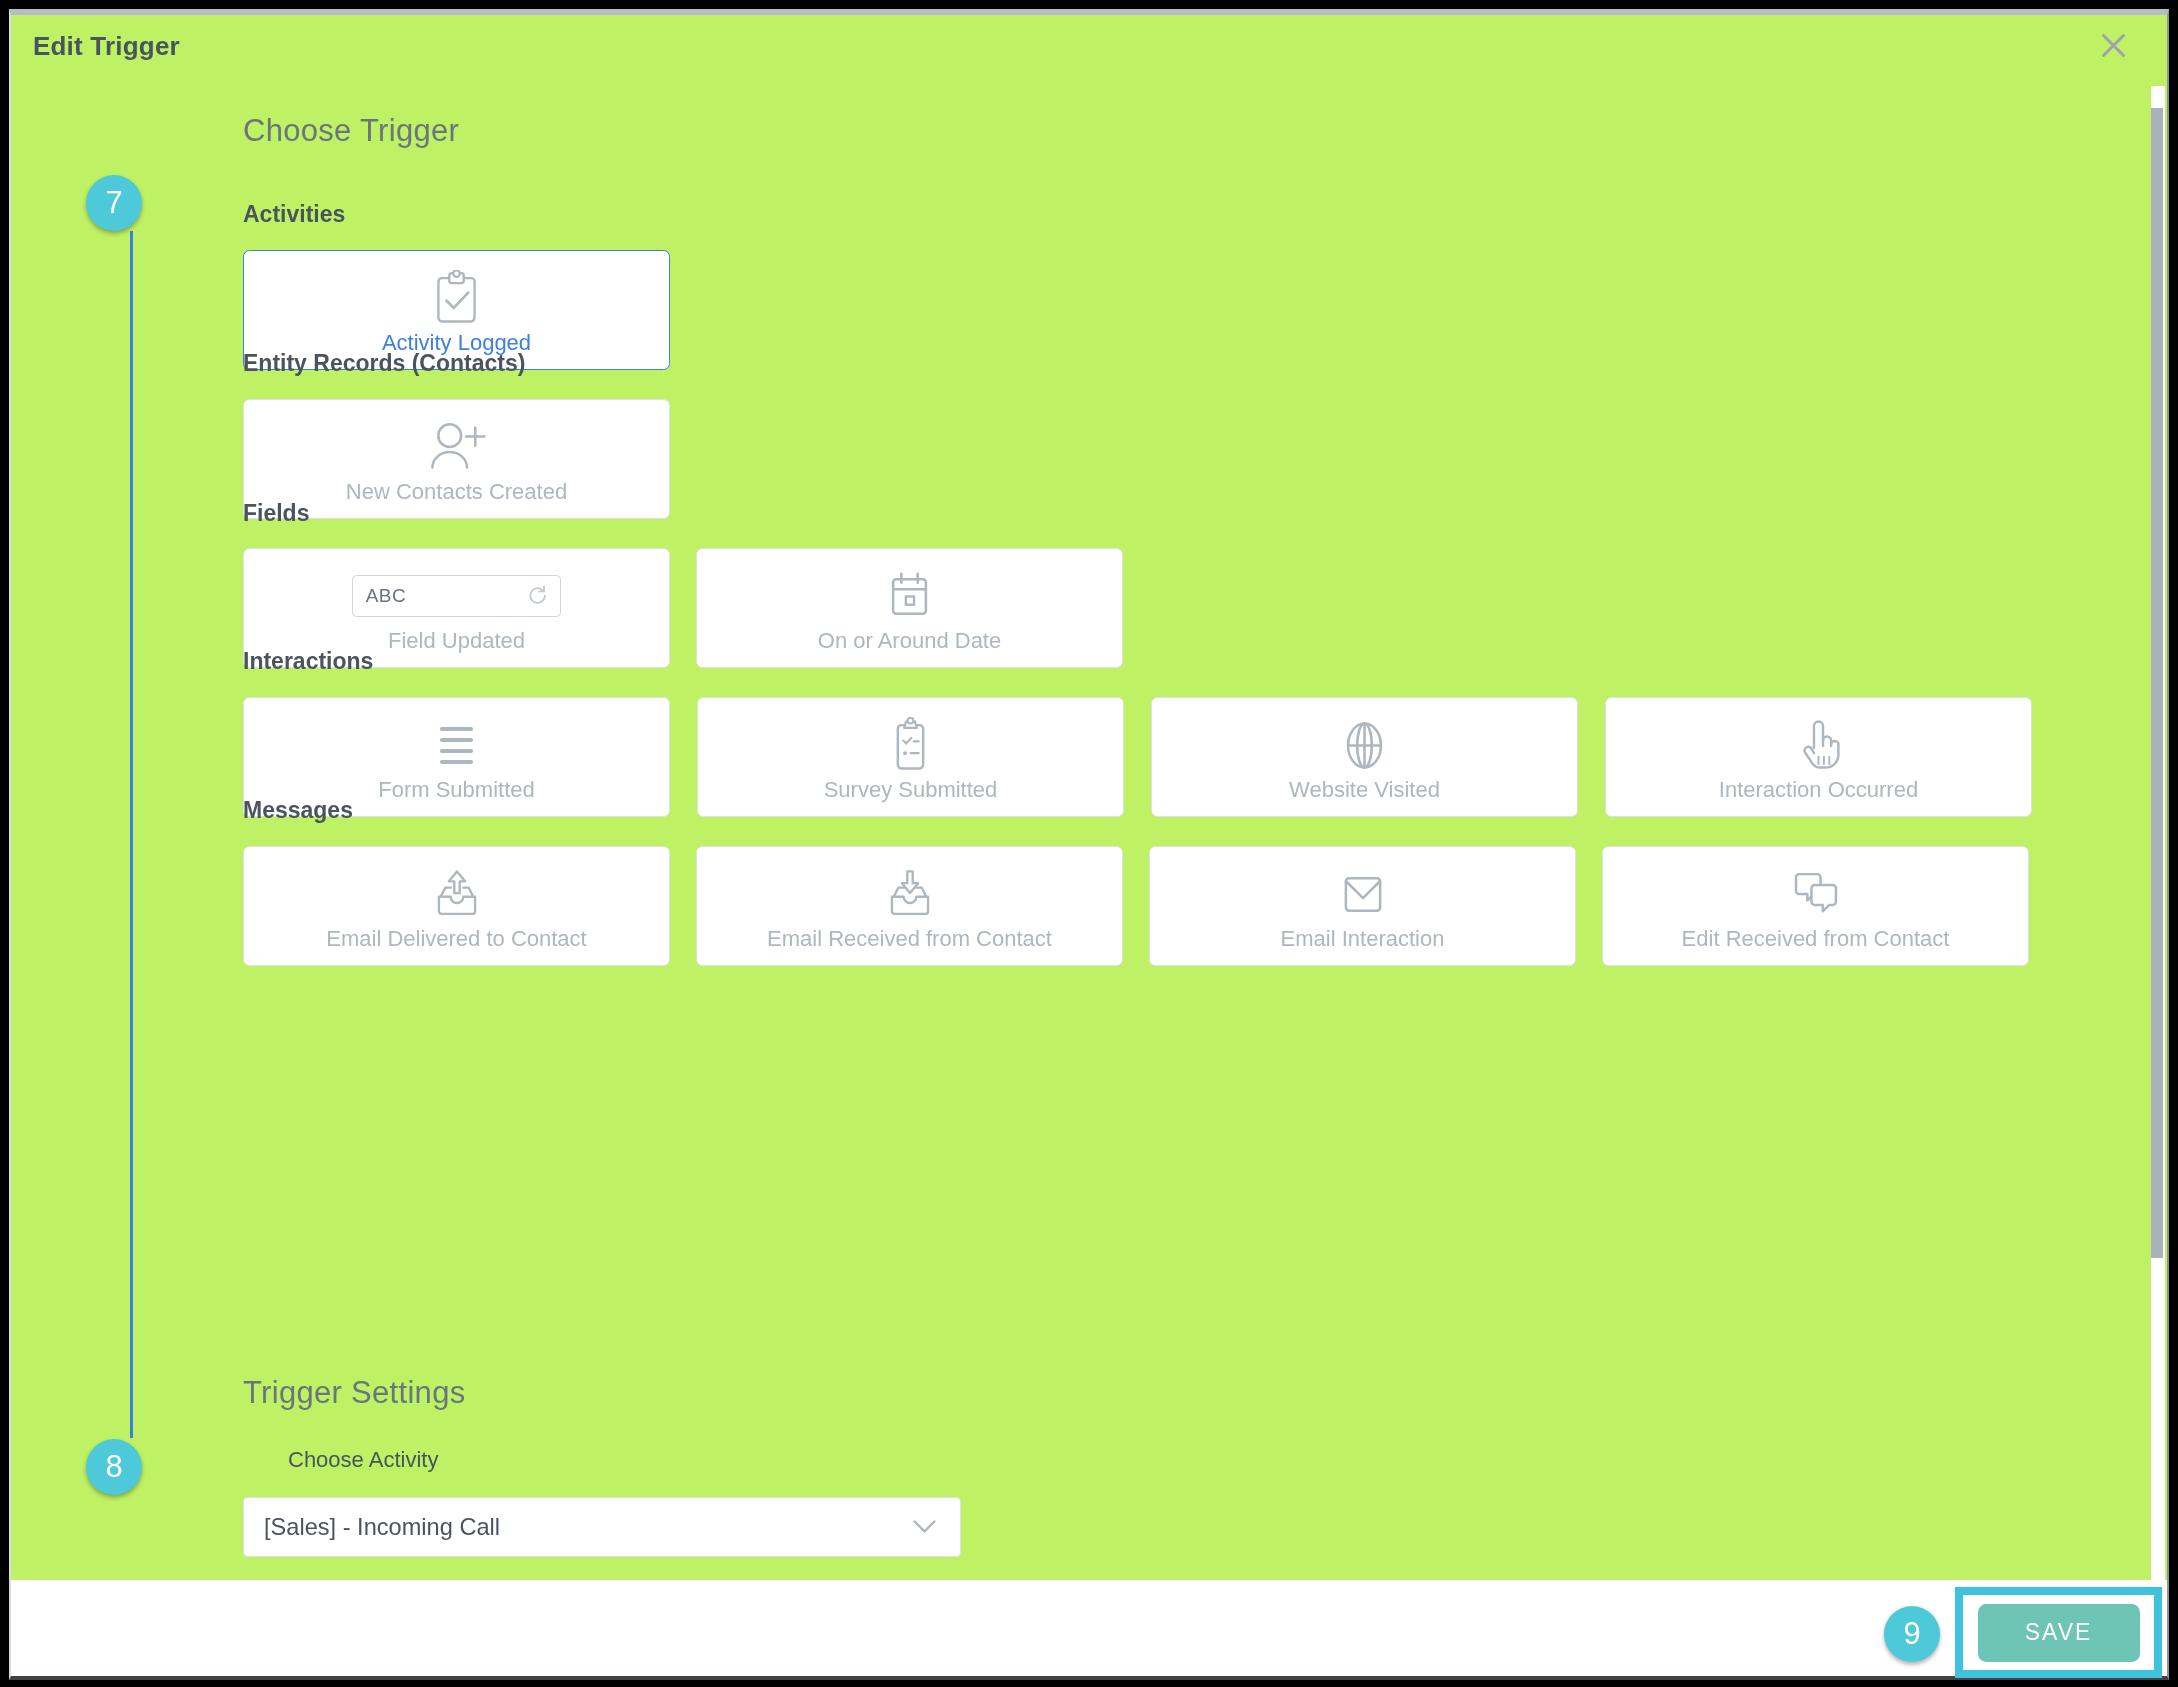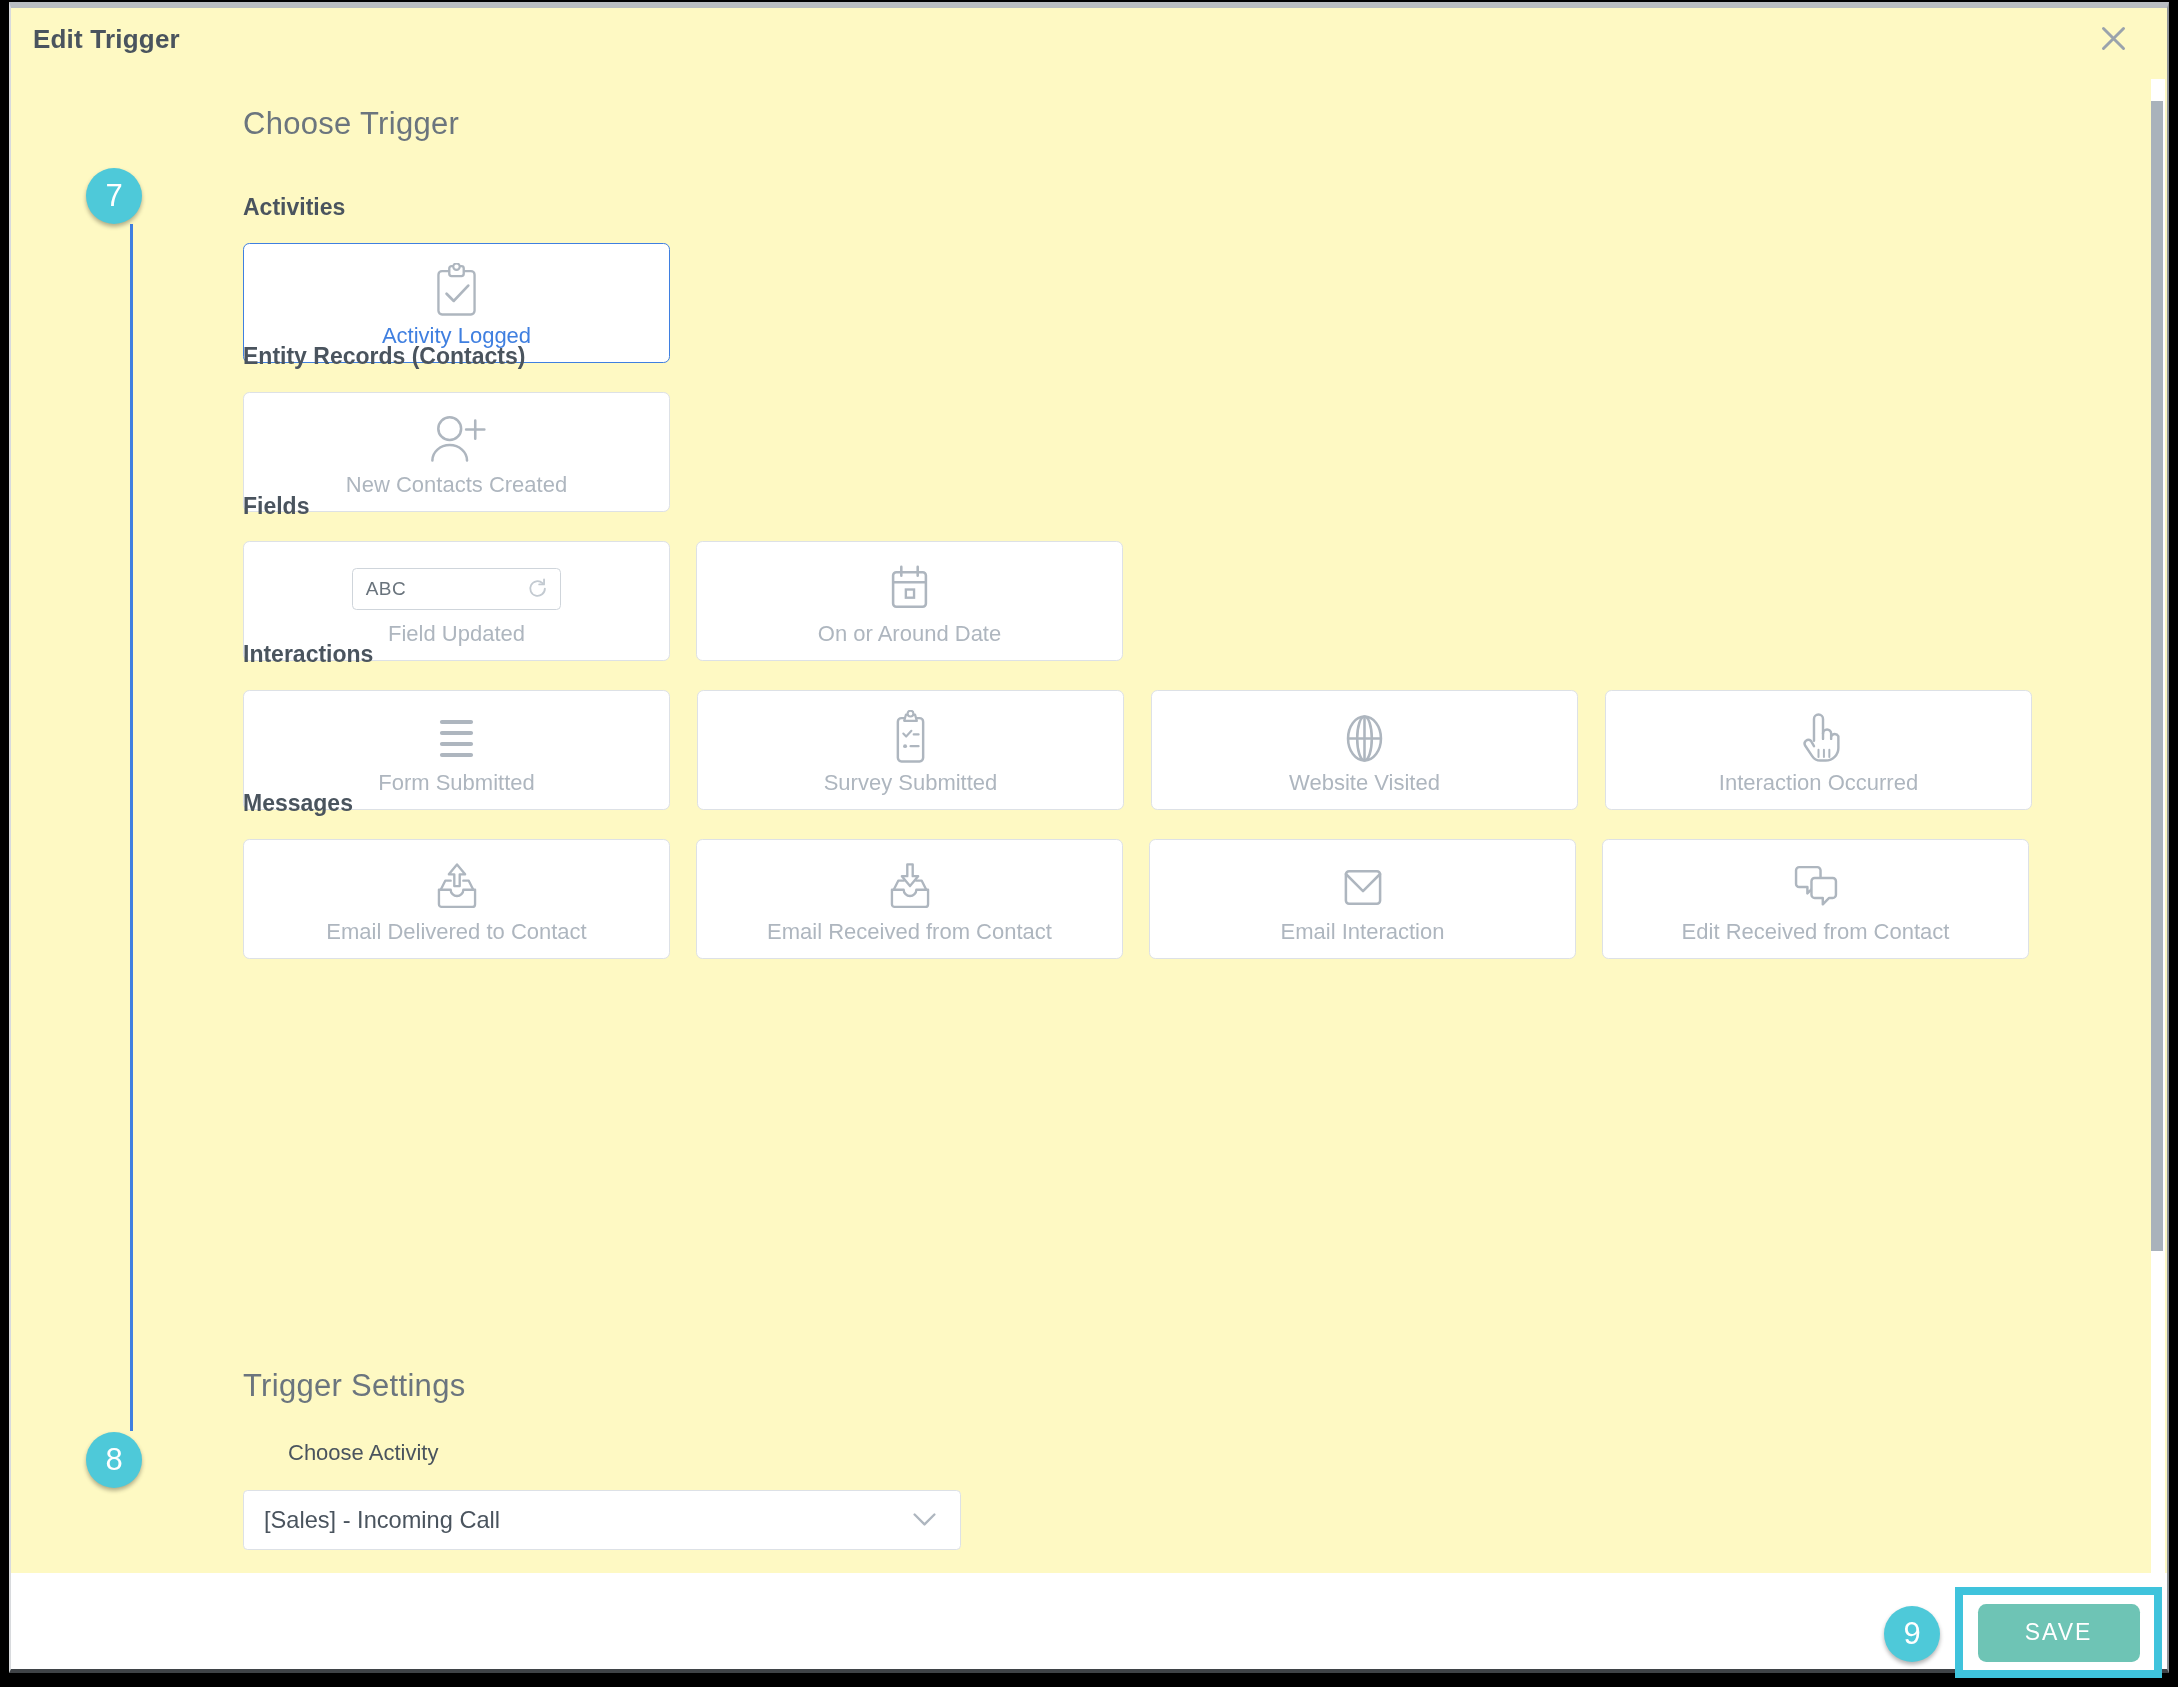--- a/index.html
+++ b/index.html
@@ -16,24 +16,24 @@
   #app-frame {
     position: absolute;
     left: 0; top: 0;
     width: 2178px; height: 1687px;
     background: #000;
   }
 
   #modal-window {
     position: absolute;
     left: 9px;
-    top: 2px;
+    top: 9px;
     width: 2160px;
     height: 1671px;
-    background: #fef9c3;
+    background: #bef264;
     border-top: 6.4px solid #b9bdc1;
     border-left: 2.7px solid #d8dadd;
     border-right: 2.7px solid #8e9398;
     border-bottom: 4.5px solid #3f4347;
     overflow: hidden;
   }
 
   
   #modal-header {
     position: absolute;

